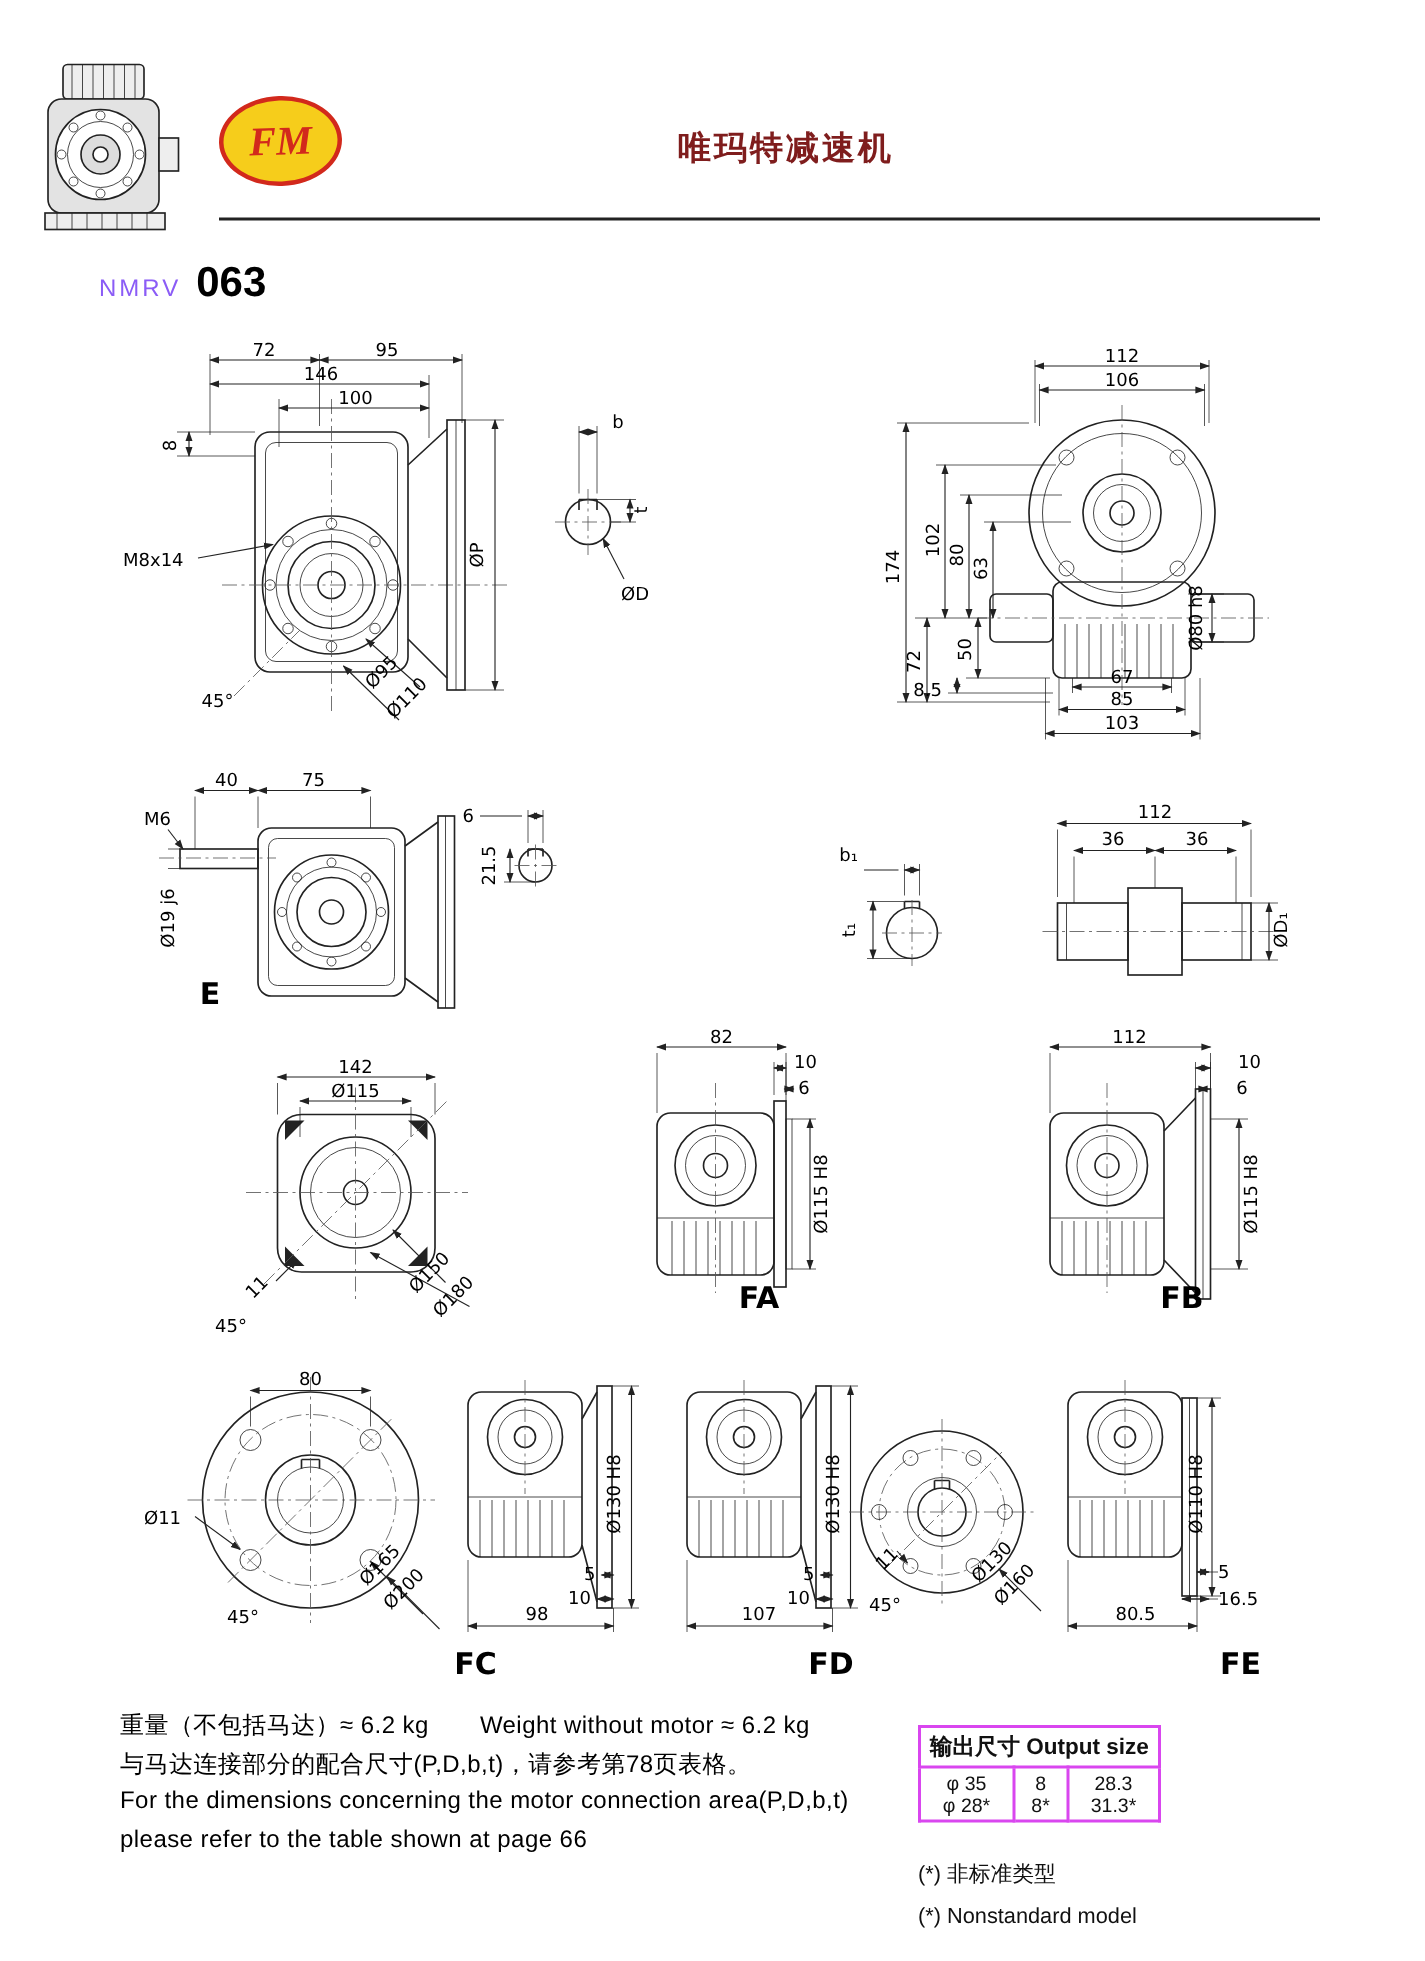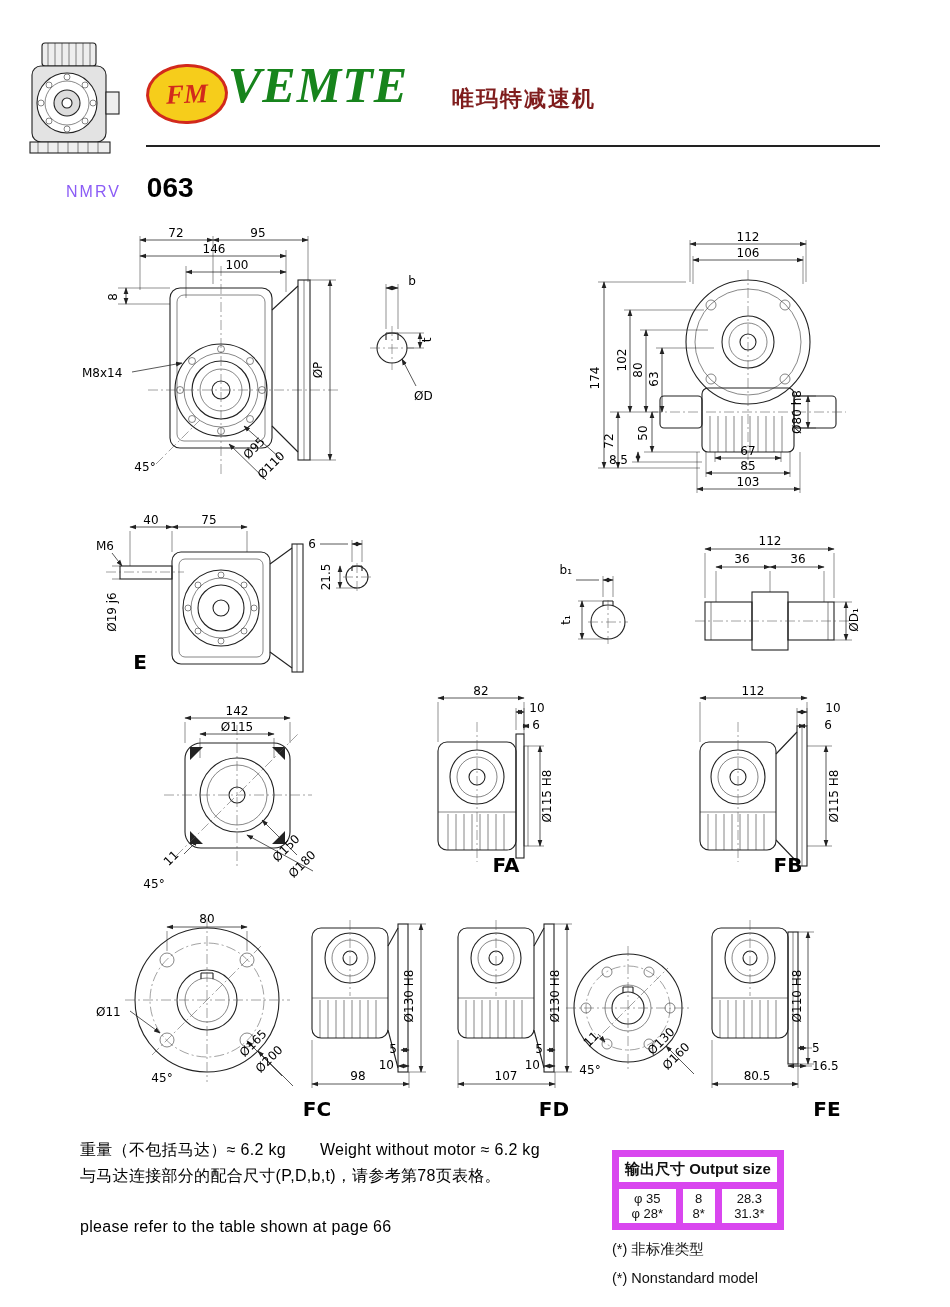--- a/index.html
+++ b/index.html
@@ -4,36 +4,36 @@
 <style>
 html,body{margin:0;padding:0;background:#fff}
 .page{position:relative;width:950px;height:1307px;background:#fff;overflow:hidden;font-family:"Liberation Sans",sans-serif;color:#111}
 .photo{position:absolute;left:26px;top:40px}
 .badge{position:absolute;left:146px;top:64px;width:76px;height:54px;background:#f6cd1b;border:3px solid #d2291c;border-radius:50%;display:flex;align-items:center;justify-content:center;color:#d2291c;font:italic bold 27px "Liberation Serif",serif;transform:rotate(-2deg)}
 .brand{position:absolute;left:228px;top:56px;color:#17841c;font:italic bold 50px "Liberation Serif",serif;letter-spacing:1px}
 .brand-cn{position:absolute;left:452px;top:84px;color:#7f1d1d;font:bold 22px "Liberation Sans",sans-serif;letter-spacing:2px}
 .rule{position:absolute;left:146px;top:145px;width:734px;border-top:2px solid #222}
 .title{position:absolute;left:66px;top:172px}
 .series{font-size:16px;color:#8b5cf6;letter-spacing:2px}
-.model{font-size:28px;font-weight:bold;color:#000;margin-left:26px}
+.model{font-size:28px;font-weight:bold;color:#000;margin-left:10px}
 .art{position:absolute;left:0;top:0}
 svg text{font:12px "DejaVu Sans",sans-serif;fill:#000;text-anchor:middle}
 svg text.st{text-anchor:start}
 svg text.en{text-anchor:end}
 svg text.big{font:bold 20px "DejaVu Sans",sans-serif}
 .ln{fill:none;stroke:#222;stroke-width:1.1}
 .th{fill:none;stroke:#222;stroke-width:.55}
 .cl{fill:none;stroke:#555;stroke-width:.55;stroke-dasharray:10 3 2 3}
 .dm{fill:none;stroke:#222;stroke-width:.75}
 .ex{fill:none;stroke:#222;stroke-width:.5}
 .blk{fill:#222;stroke:none}
 .fnote{position:absolute;left:80px;font-size:16px;color:#000;letter-spacing:.3px}
 .gap{display:inline-block;width:34px}
 .otable{position:absolute;left:612px;top:1150px;border-collapse:collapse;background:#fff}
-.otable td{border:7px solid #d946ef;text-align:center;font-size:13px;padding:2px 6px}
+.otable td{border:2px solid #d946ef;text-align:center;font-size:13px;padding:2px 6px}
 .otable td.tt{font-size:15px;font-weight:bold;padding:3px 6px}
 .otable tr.r1 td{border-bottom:none;padding-bottom:0}
 .otable tr.r2 td{border-top:none;padding-top:0}
 .c1{width:108px}.c2{width:58px}.c3{width:94px}
 .tnote{position:absolute;left:612px;font-size:14.5px}
 </style>
 </head>
 <body>
 
 <div class="page">
@@ -58,21 +58,20 @@
           <circle class="th" cx="59" cy="45" r="3"></circle>
         <rect x="80" y="52" width="13" height="22" fill="#eee"></rect>
         <rect x="4" y="102" width="80" height="11" fill="#eee"></rect>
         <path class="th" d="M12,102v11M22,102v11M32,102v11M42,102v11M52,102v11M62,102v11M72,102v11"></path>
       </g>
     </svg>
   </div>
   <div class="badge">
       <span>FM</span>
     </div>
-  <div class="brand">VEMTE</div>
   <div class="brand-cn">唯玛特减速机</div>
   <div class="rule"></div>
   <div class="title">
     <span class="series">NMRV</span><span class="model">063</span>
   </div>
 
   <svg class="art" width="950" height="1307" viewBox="0 0 950 1307">
     <defs>
       <marker id="ae" viewBox="0 0 10 10" refX="9" refY="5" markerWidth="9" markerHeight="9" orient="auto-start-reverse">
         <path d="M0,1.5 L10,5 L0,8.5 z" fill="#222"></path>
@@ -424,20 +423,21 @@
       <text class="st" x="812" y="1070">16.5</text>
       <text x="757" y="1080">80.5</text>
       <text class="big" x="827" y="1116">FE</text>
     </g>
   </svg>
 
   <div class="fnote" style="top:1140px">
     <span>重量（不包括马达）≈ 6.2 kg</span><span class="gap"></span><span>Weight without motor  ≈ 6.2 kg</span>
   </div>
   <div class="fnote" style="top:1166px">与马达连接部分的配合尺寸(P,D,b,t)，请参考第78页表格。</div>
+  <div class="fnote" style="top:1192px">For the dimensions concerning the motor connection area(P,D,b,t)</div>
   <div class="fnote" style="top:1218px">please refer to the table shown at page 66</div>
 
   <table class="otable">
     <tbody>
       <tr>
           <td class="tt" colspan="3">输出尺寸  Output size</td>
         </tr>
       <tr class="r1">
         <td>φ 35</td>
         <td>8</td>

